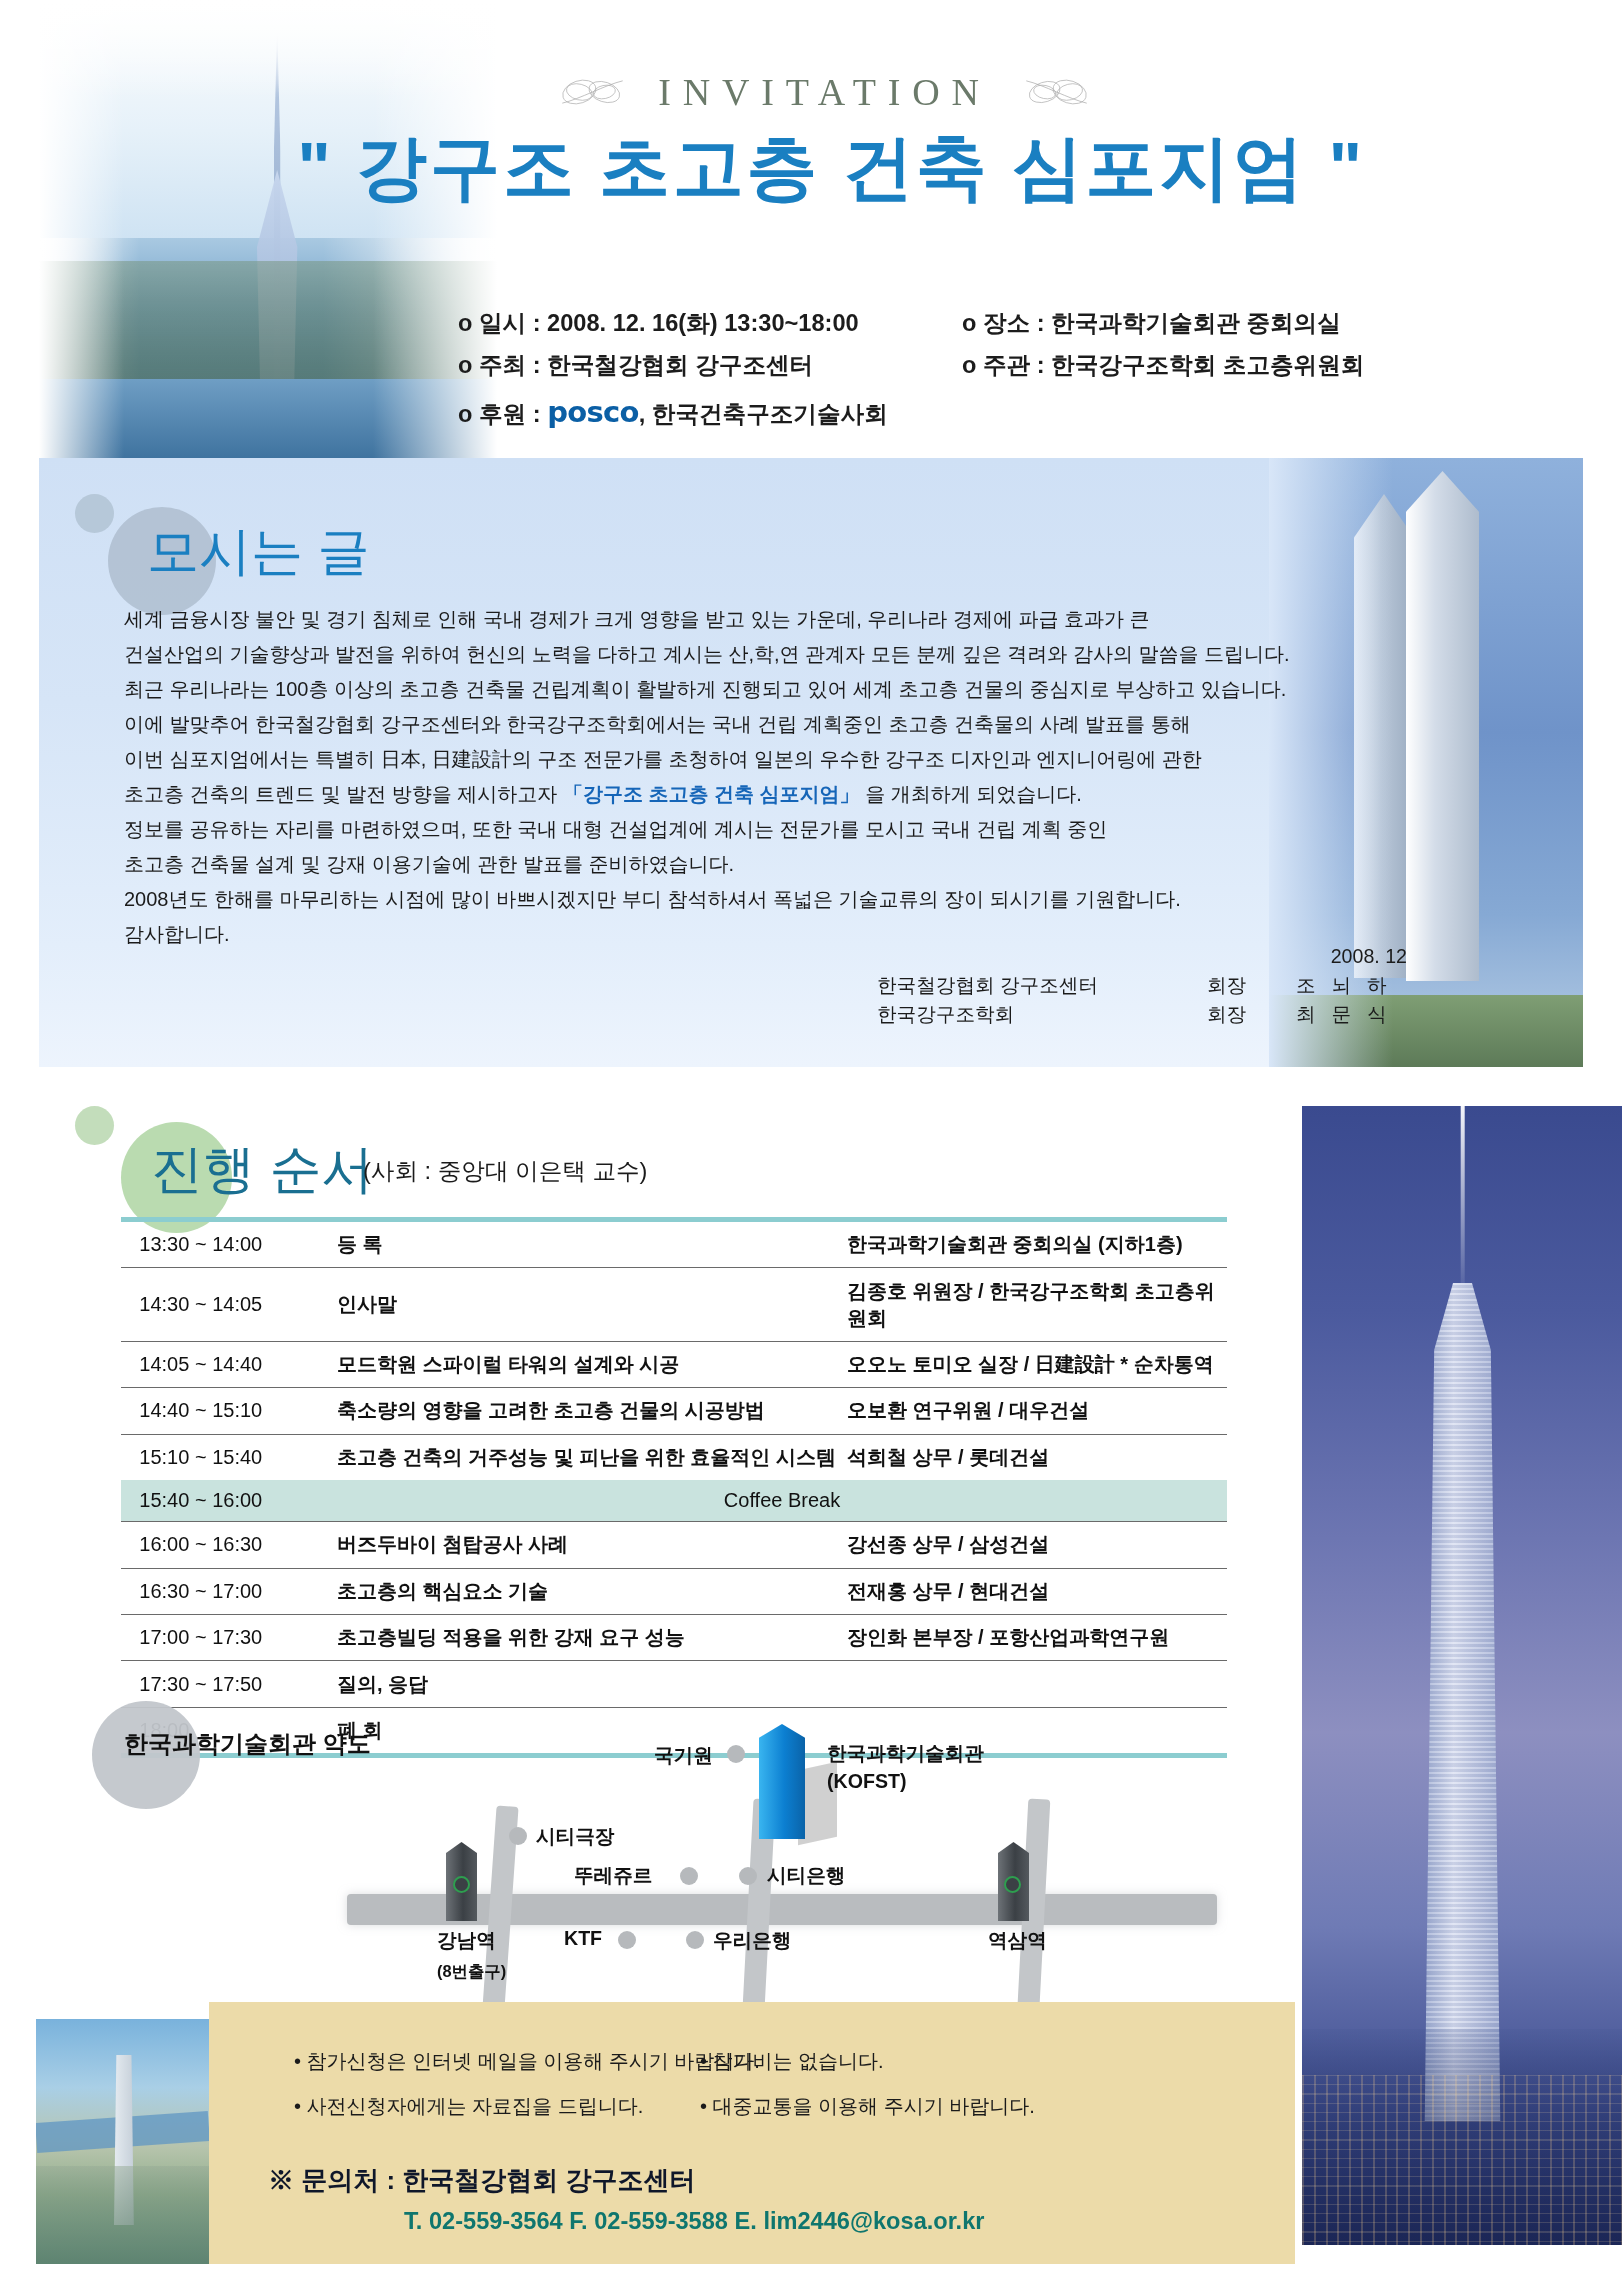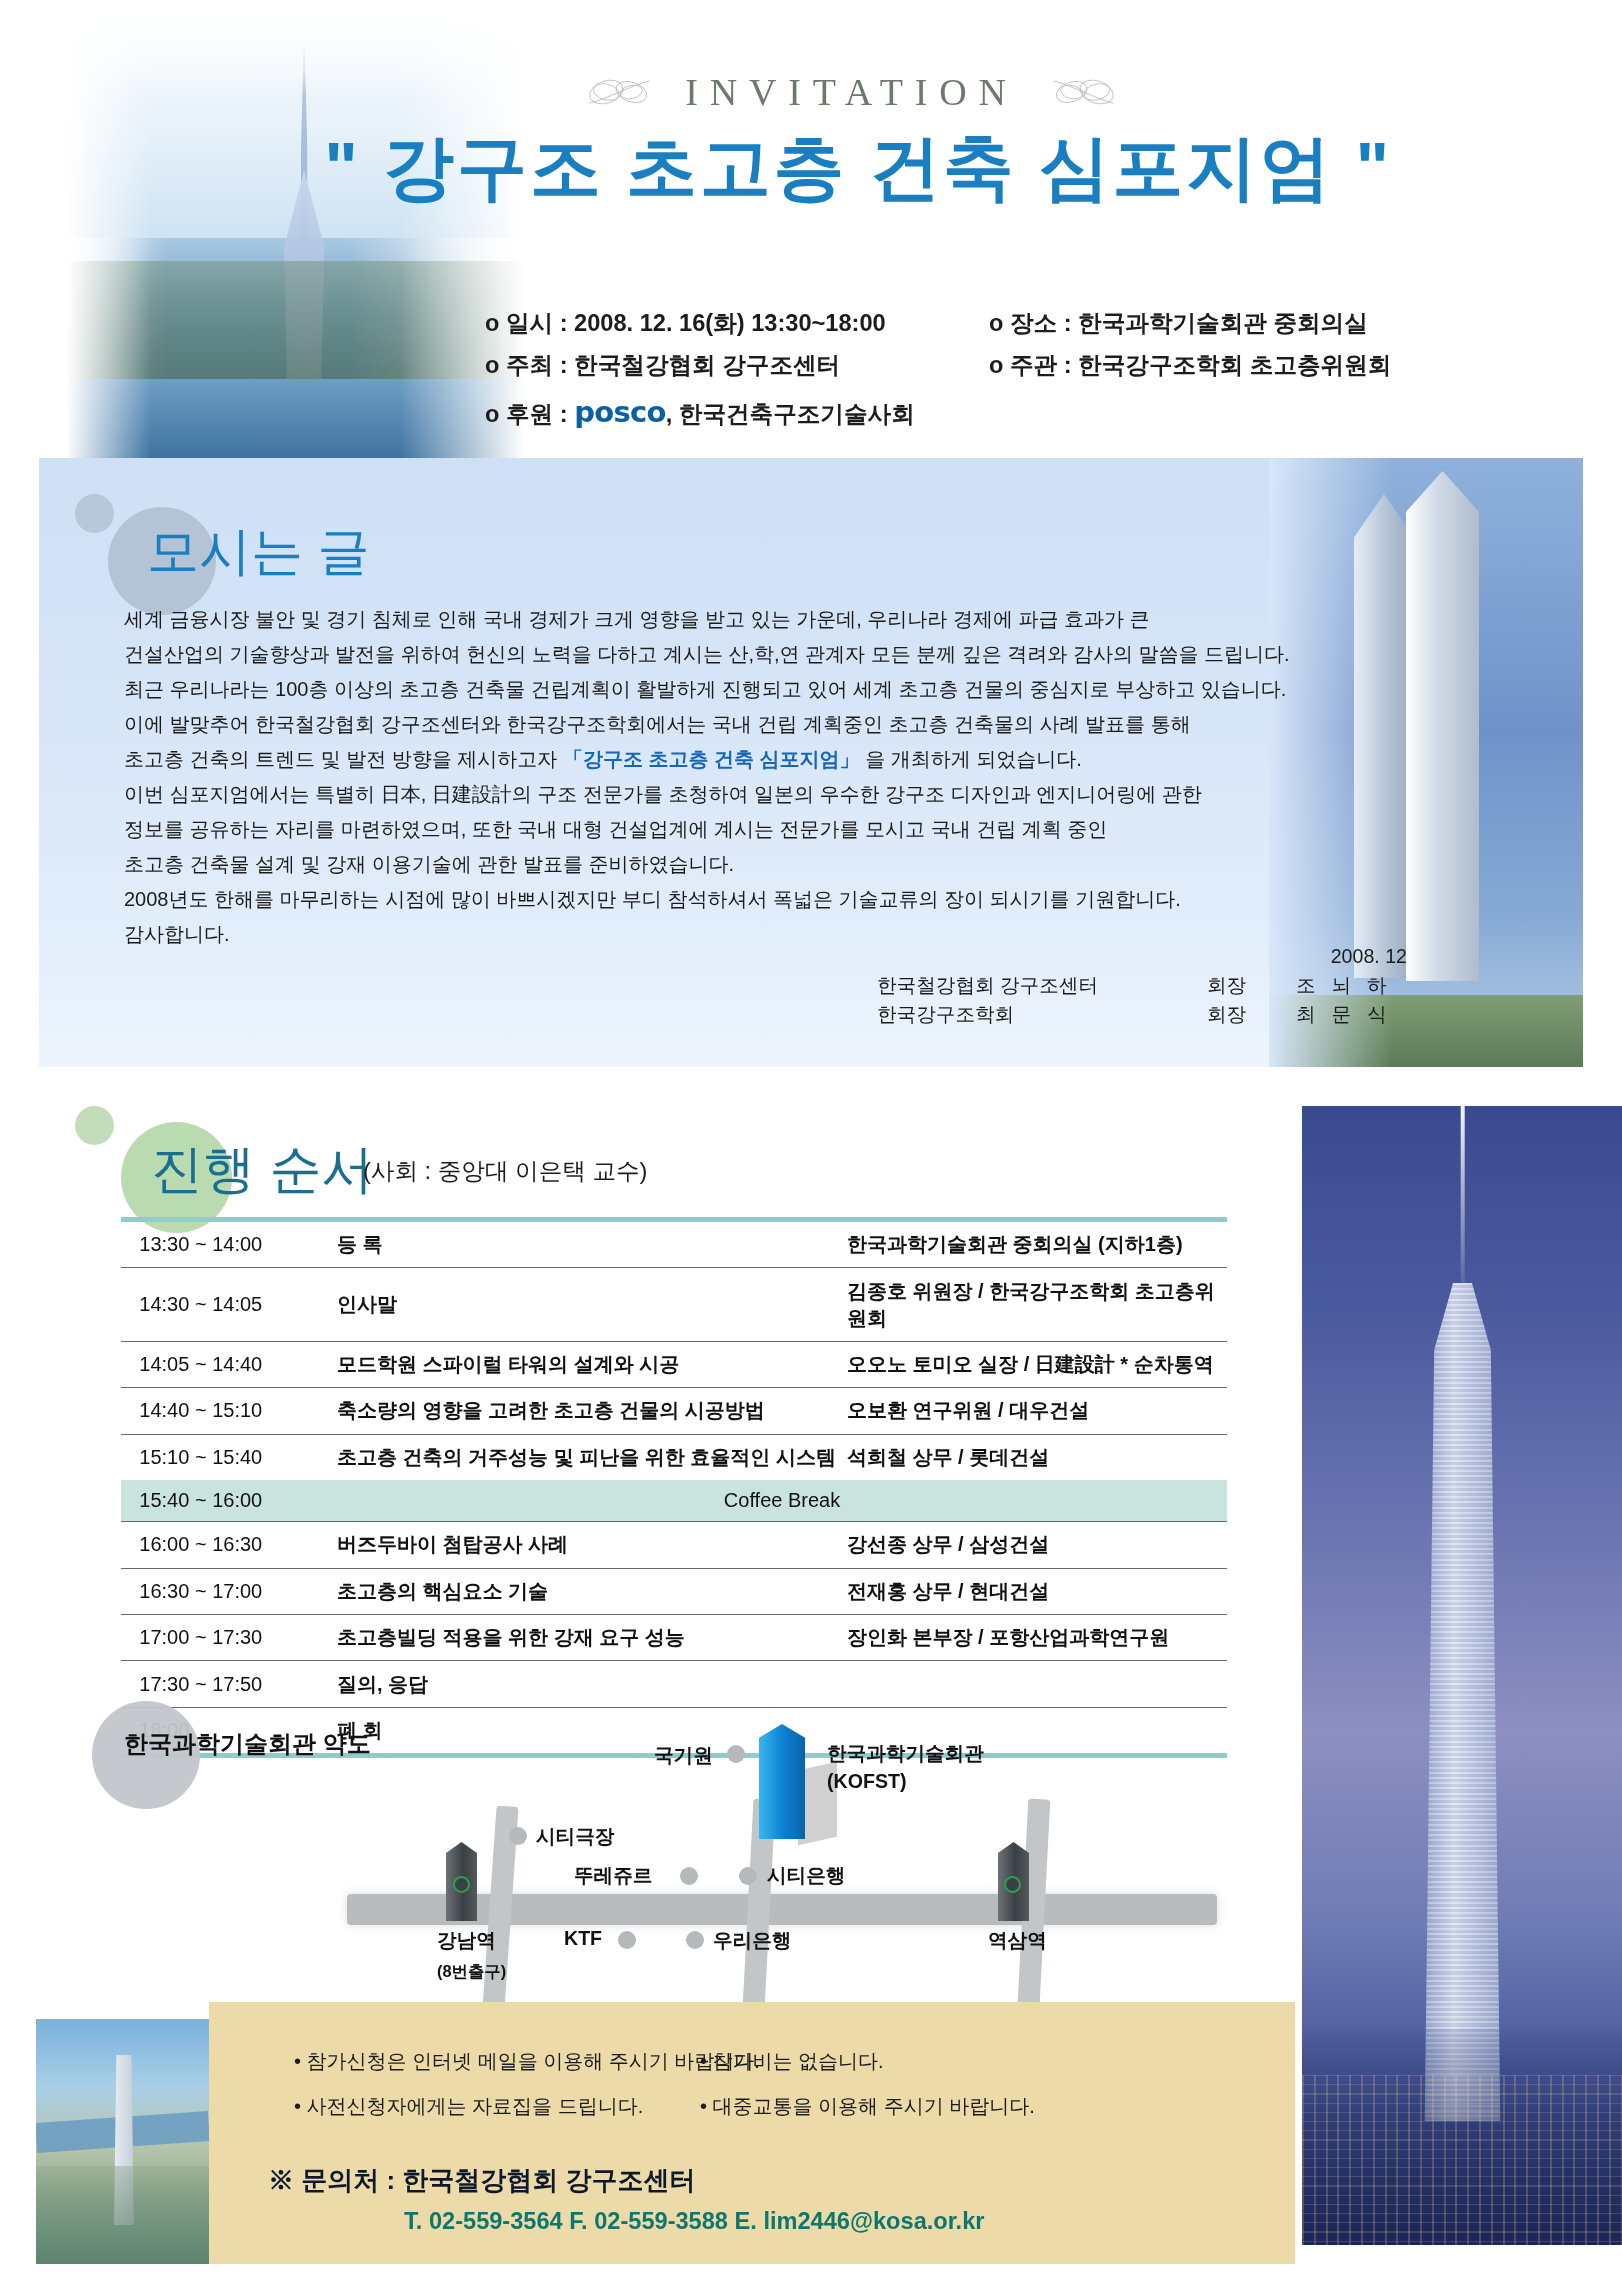--- a/index.html
+++ b/index.html
@@ -8,21 +8,20 @@
     background:#ffffff;
     font-family:"Liberation Sans", sans-serif;
     position:relative;
     overflow:hidden;
   }
 
   
   .header {
     position:absolute; left:0; top:0; width:1369px; height:458px;
     background:#ffffff;
-    margin-left:27px;
   }
   .hero-photo {
     position:absolute; left:39px; top:0px; width:458px; height:458px;
     background:
       linear-gradient(to right, rgba(255,255,255,1) 0%, rgba(255,255,255,0) 22%, rgba(255,255,255,0) 62%, rgba(255,255,255,0.92) 96%),
       linear-gradient(to bottom, #ffffff 0%, #e9f2fa 22%, #cfe2f2 40%, #9fc2dd 55%, #6f9ec4 68%, #4f86ad 80%, #3d6f97 100%);
   }
   .hero-sky {
     position:absolute; left:0; top:0; width:100%; height:52%;
     background:linear-gradient(to bottom,#fdfefe 0%,#e6f1f9 55%,#cfe3f3 100%);
@@ -357,22 +356,22 @@
 
 <div class="blob blob-sm-blue" style="left:75px; top:494px;"></div>
 <div class="blob blob-lg-blue" style="left:108px; top:507px;"></div>
 <div class="section-heading" style="left:147px; top:517px;">모시는 글</div>
 
 <div class="greet-body">
   <p>세계 금융시장 불안 및 경기 침체로 인해 국내 경제가 크게 영향을 받고 있는 가운데, 우리나라 경제에 파급 효과가 큰</p>
   <p>건설산업의 기술향상과 발전을 위하여 헌신의 노력을 다하고 계시는 산,학,연 관계자 모든 분께 깊은 격려와 감사의 말씀을 드립니다.</p>
   <p>최근 우리나라는 100층 이상의 초고층 건축물 건립계획이 활발하게 진행되고 있어 세계 초고층 건물의 중심지로 부상하고 있습니다.</p>
   <p>이에 발맞추어 한국철강협회 강구조센터와 한국강구조학회에서는 국내 건립 계획중인 초고층 건축물의 사례 발표를 통해</p>
+  <p>이번 심포지엄에서는 특별히 日本, 日建設計의 구조 전문가를 초청하여 일본의 우수한 강구조 디자인과 엔지니어링에 관한</p>
   <p><span>초고층 건축의 트렌드 및 발전 방향을 제시하고자 </span><span class="hl-blue">「강구조 초고층 건축 심포지엄」</span><span> 을 개최하게 되었습니다.</span></p>
-  <p>이번 심포지엄에서는 특별히 日本, 日建設計의 구조 전문가를 초청하여 일본의 우수한 강구조 디자인과 엔지니어링에 관한</p>
   <p>정보를 공유하는 자리를 마련하였으며, 또한 국내 대형 건설업계에 계시는 전문가를 모시고 국내 건립 계획 중인</p>
   <p>초고층 건축물 설계 및 강재 이용기술에 관한 발표를 준비하였습니다.</p>
   <p>2008년도 한해를 마무리하는 시점에 많이 바쁘시겠지만 부디 참석하셔서 폭넓은 기술교류의 장이 되시기를 기원합니다.</p>
   <p>감사합니다.</p>
 </div>
 
 <div class="greet-sign">
   <div>2008. 12</div>
   <div class="sign-row">
     <span class="sign-org">한국철강협회 강구조센터</span>

